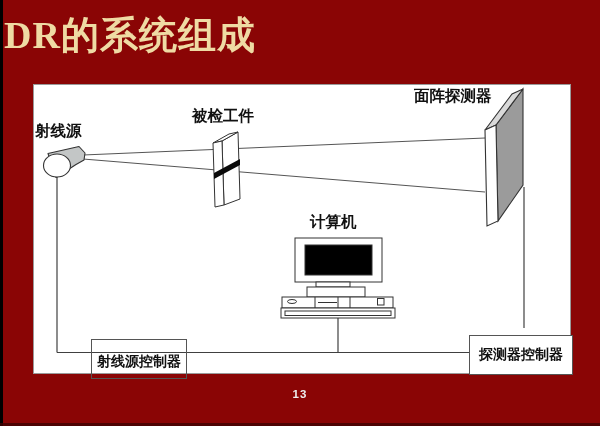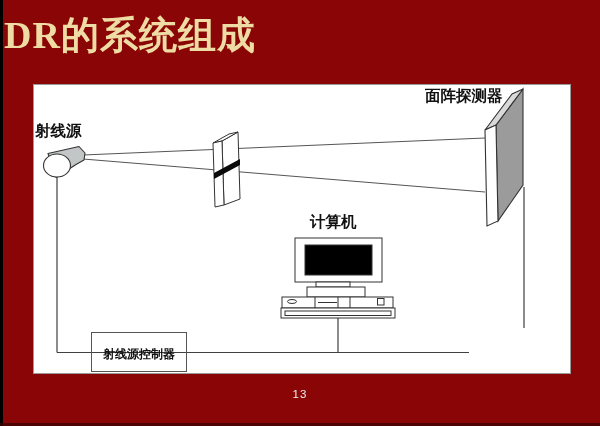--- a/index.html
+++ b/index.html
@@ -20,36 +20,36 @@
   .panel{
     position:absolute;left:33px;top:84px;width:538px;height:290px;
     background:var(--panel);border:1px solid #9a9a9a;
   }
   .diagram-svg{position:absolute;left:0;top:0;width:600px;height:426px;}
   .part-label{
     position:absolute;font-weight:bold;font-size:15.5px;color:#111;white-space:nowrap;
   }
   .label-ray-source{left:35px;top:108px;margin-top:13px;}
   .label-workpiece{left:192px;top:106px;}
-  .label-detector{left:425px;top:86px;}
+  .label-detector{left:414px;top:86px;}
   .label-computer{left:310px;top:212px;}
   .ctrl-box{
-    position:absolute;border:1px solid #555;font-weight:bold;font-size:12px;color:#111;
-    display:flex;justify-content:center;white-space:nowrap;
+    position:absolute;border:1px solid #555;font-weight:bold;font-size:14px;color:#111;
+    display:flex;justify-content:center;white-space:nowrap;margin-top:7px;
   }
   .box-ray-source-controller{
     left:91px;top:332px;width:96px;height:40px;background:transparent;
     align-items:flex-start;padding-top:13px;
   }
   .box-detector-controller{
     left:469px;top:328px;width:104px;height:40px;background:#fff;align-items:center;
   }
   .page-number{
     position:absolute;left:0;top:388px;width:100%;text-align:center;
-    font-size:11.5px;font-weight:normal;color:var(--page_number_text);
+    font-size:11.5px;font-weight:bold;color:var(--page_number_text);
     font-family:"Liberation Sans","DejaVu Sans",sans-serif;letter-spacing:1px;
   }
 </style>
 </head>
 <body>
 
 <div class="slide">
   <div class="edge-left"></div>
 
   <h1 class="slide-title">DR的系统组成</h1>
@@ -99,23 +99,27 @@
       <line x1="318" y1="302.5" x2="337" y2="302.5"></line>
       <line x1="338" y1="297" x2="338" y2="308"></line>
       <line x1="350" y1="297" x2="350" y2="308"></line>
       <rect x="377.5" y="298.5" width="6.5" height="6.5"></rect>
       <rect x="281" y="308" width="114" height="10"></rect>
       <rect x="285" y="311" width="106" height="4.5"></rect>
     </g>
   </svg>
 
   <div class="part-label label-ray-source">射线源</div>
+  <div class="part-label label-workpiece">被检工件</div>
   <div class="part-label label-detector">面阵探测器</div>
   <div class="part-label label-computer">计算机</div>
 
   <div class="ctrl-box box-ray-source-controller">
     <span>射线源控制器</span>
+  </div>
+  <div class="ctrl-box box-detector-controller">
+    <span>探测器控制器</span>
   </div>
 
   <div class="page-number">13</div>
 
   <div class="edge-bottom"></div>
 </div>
 
 </body></html>

